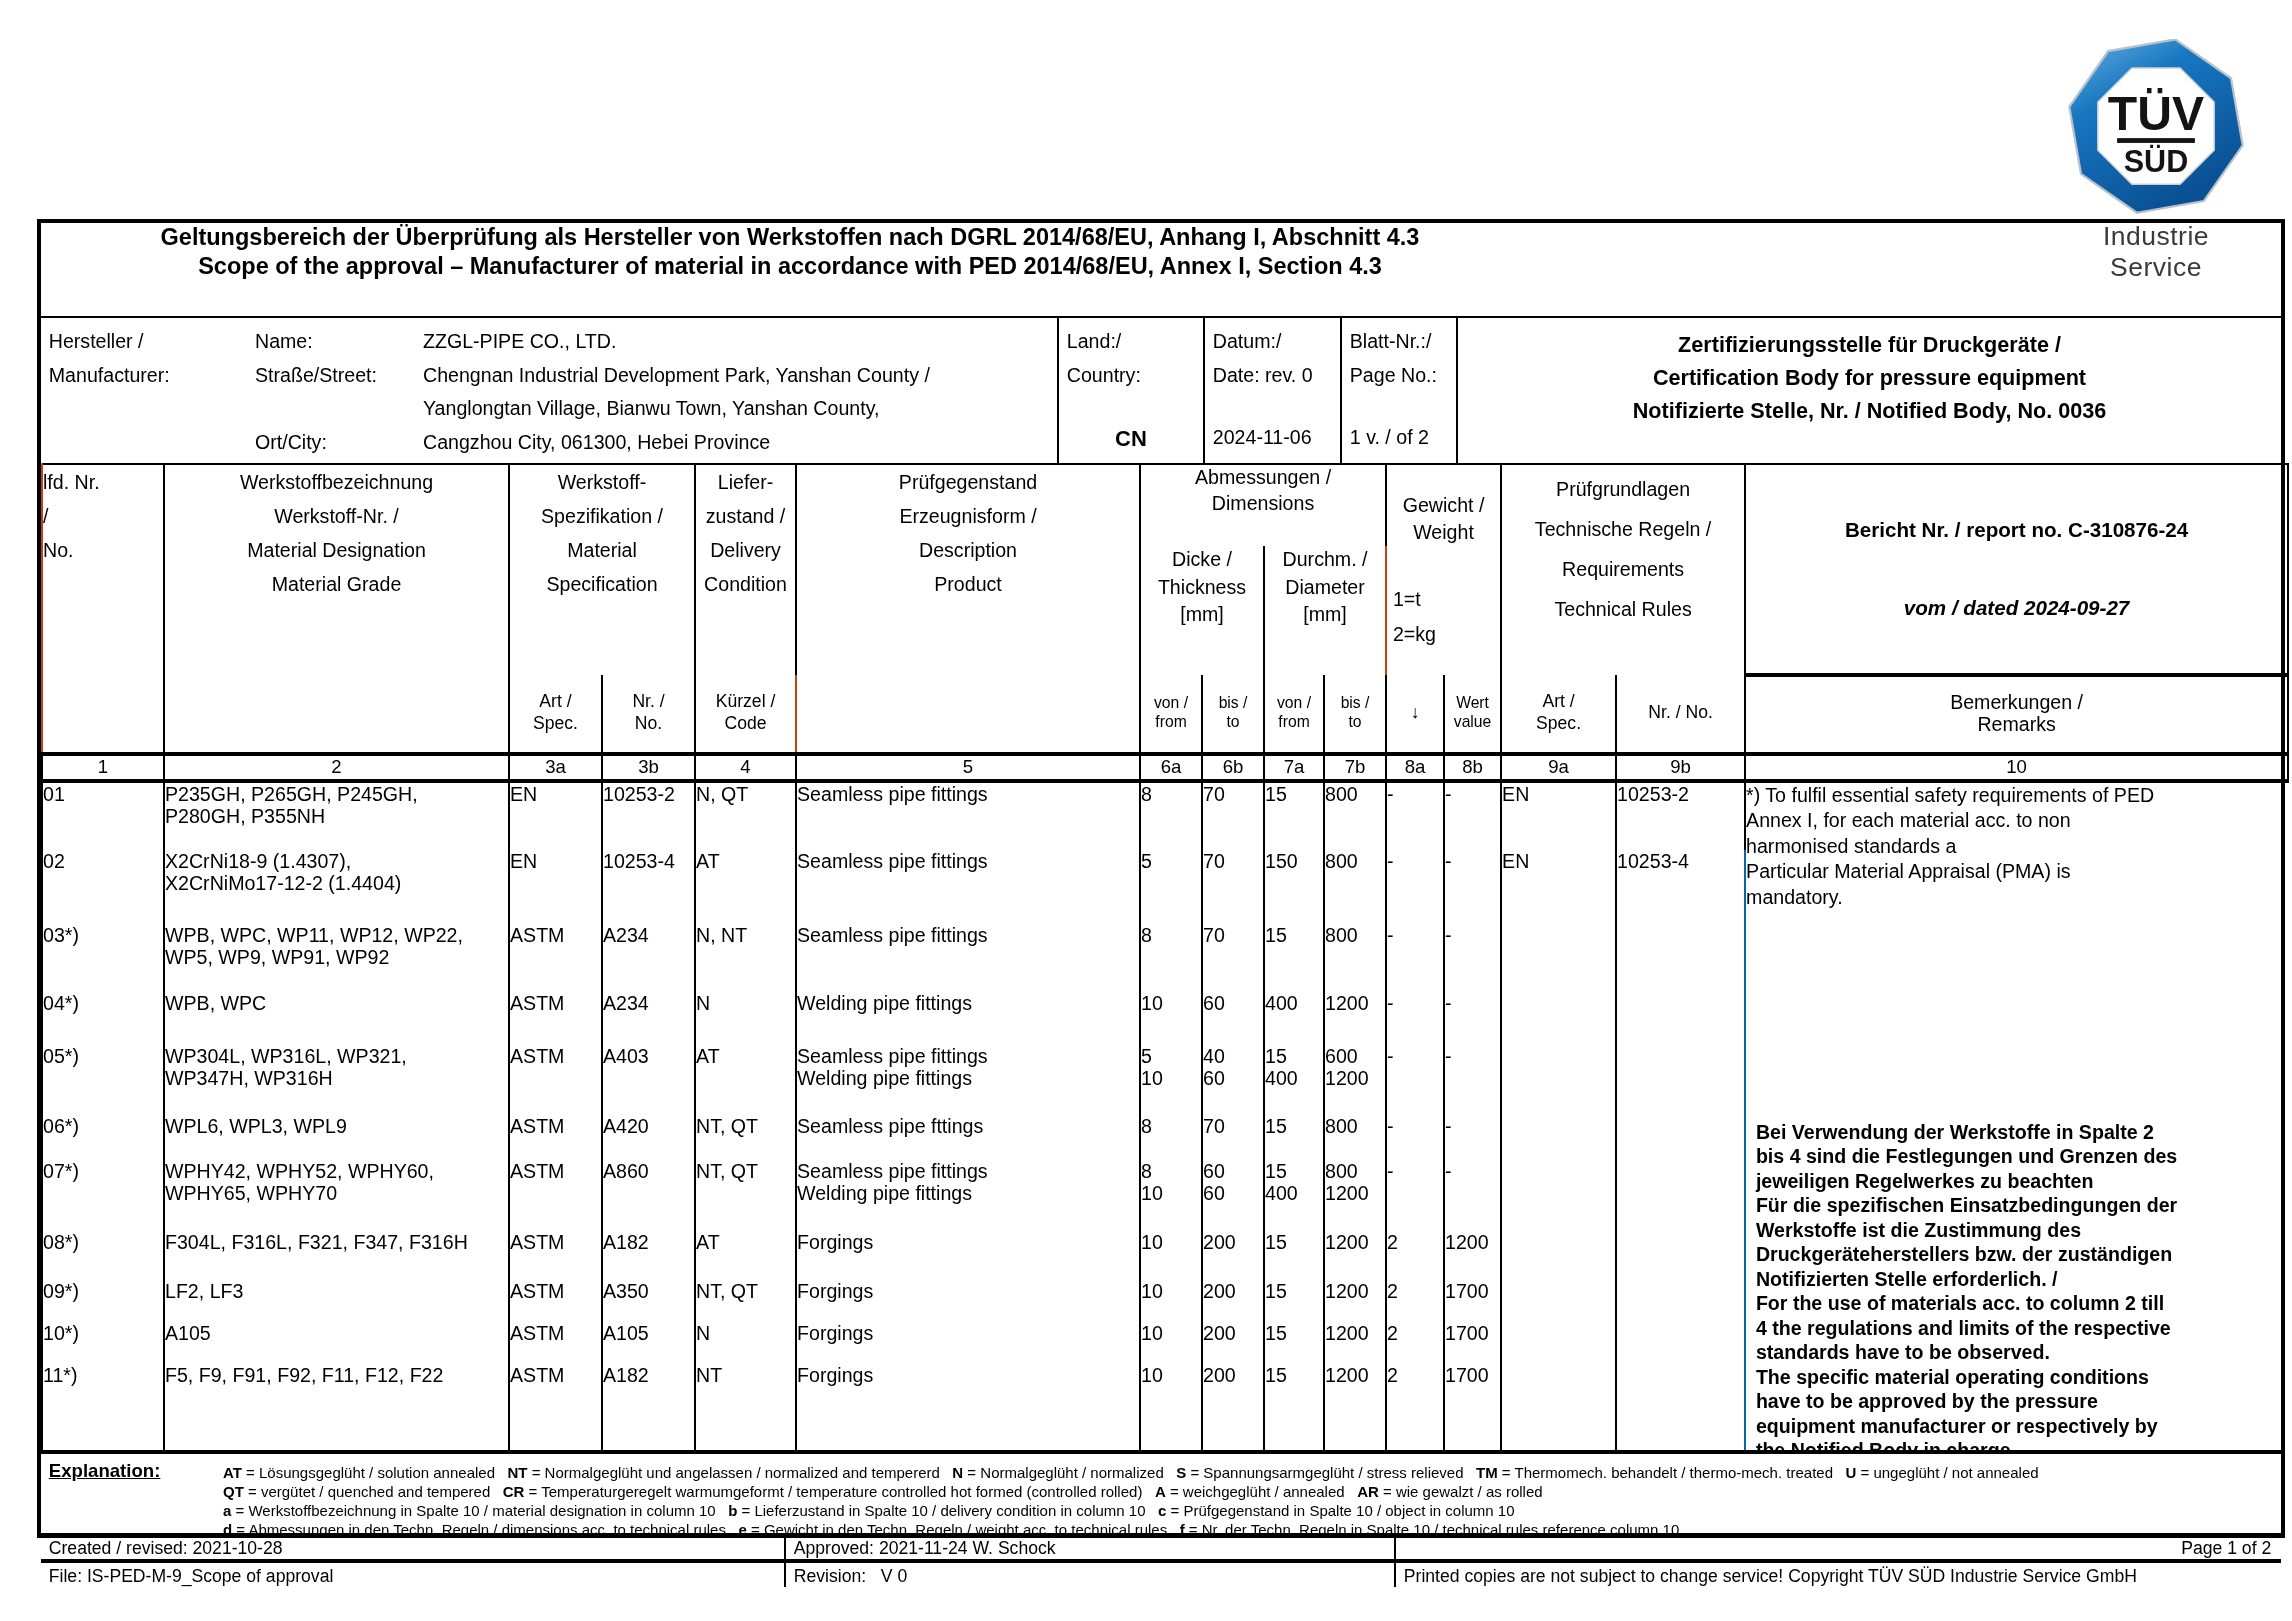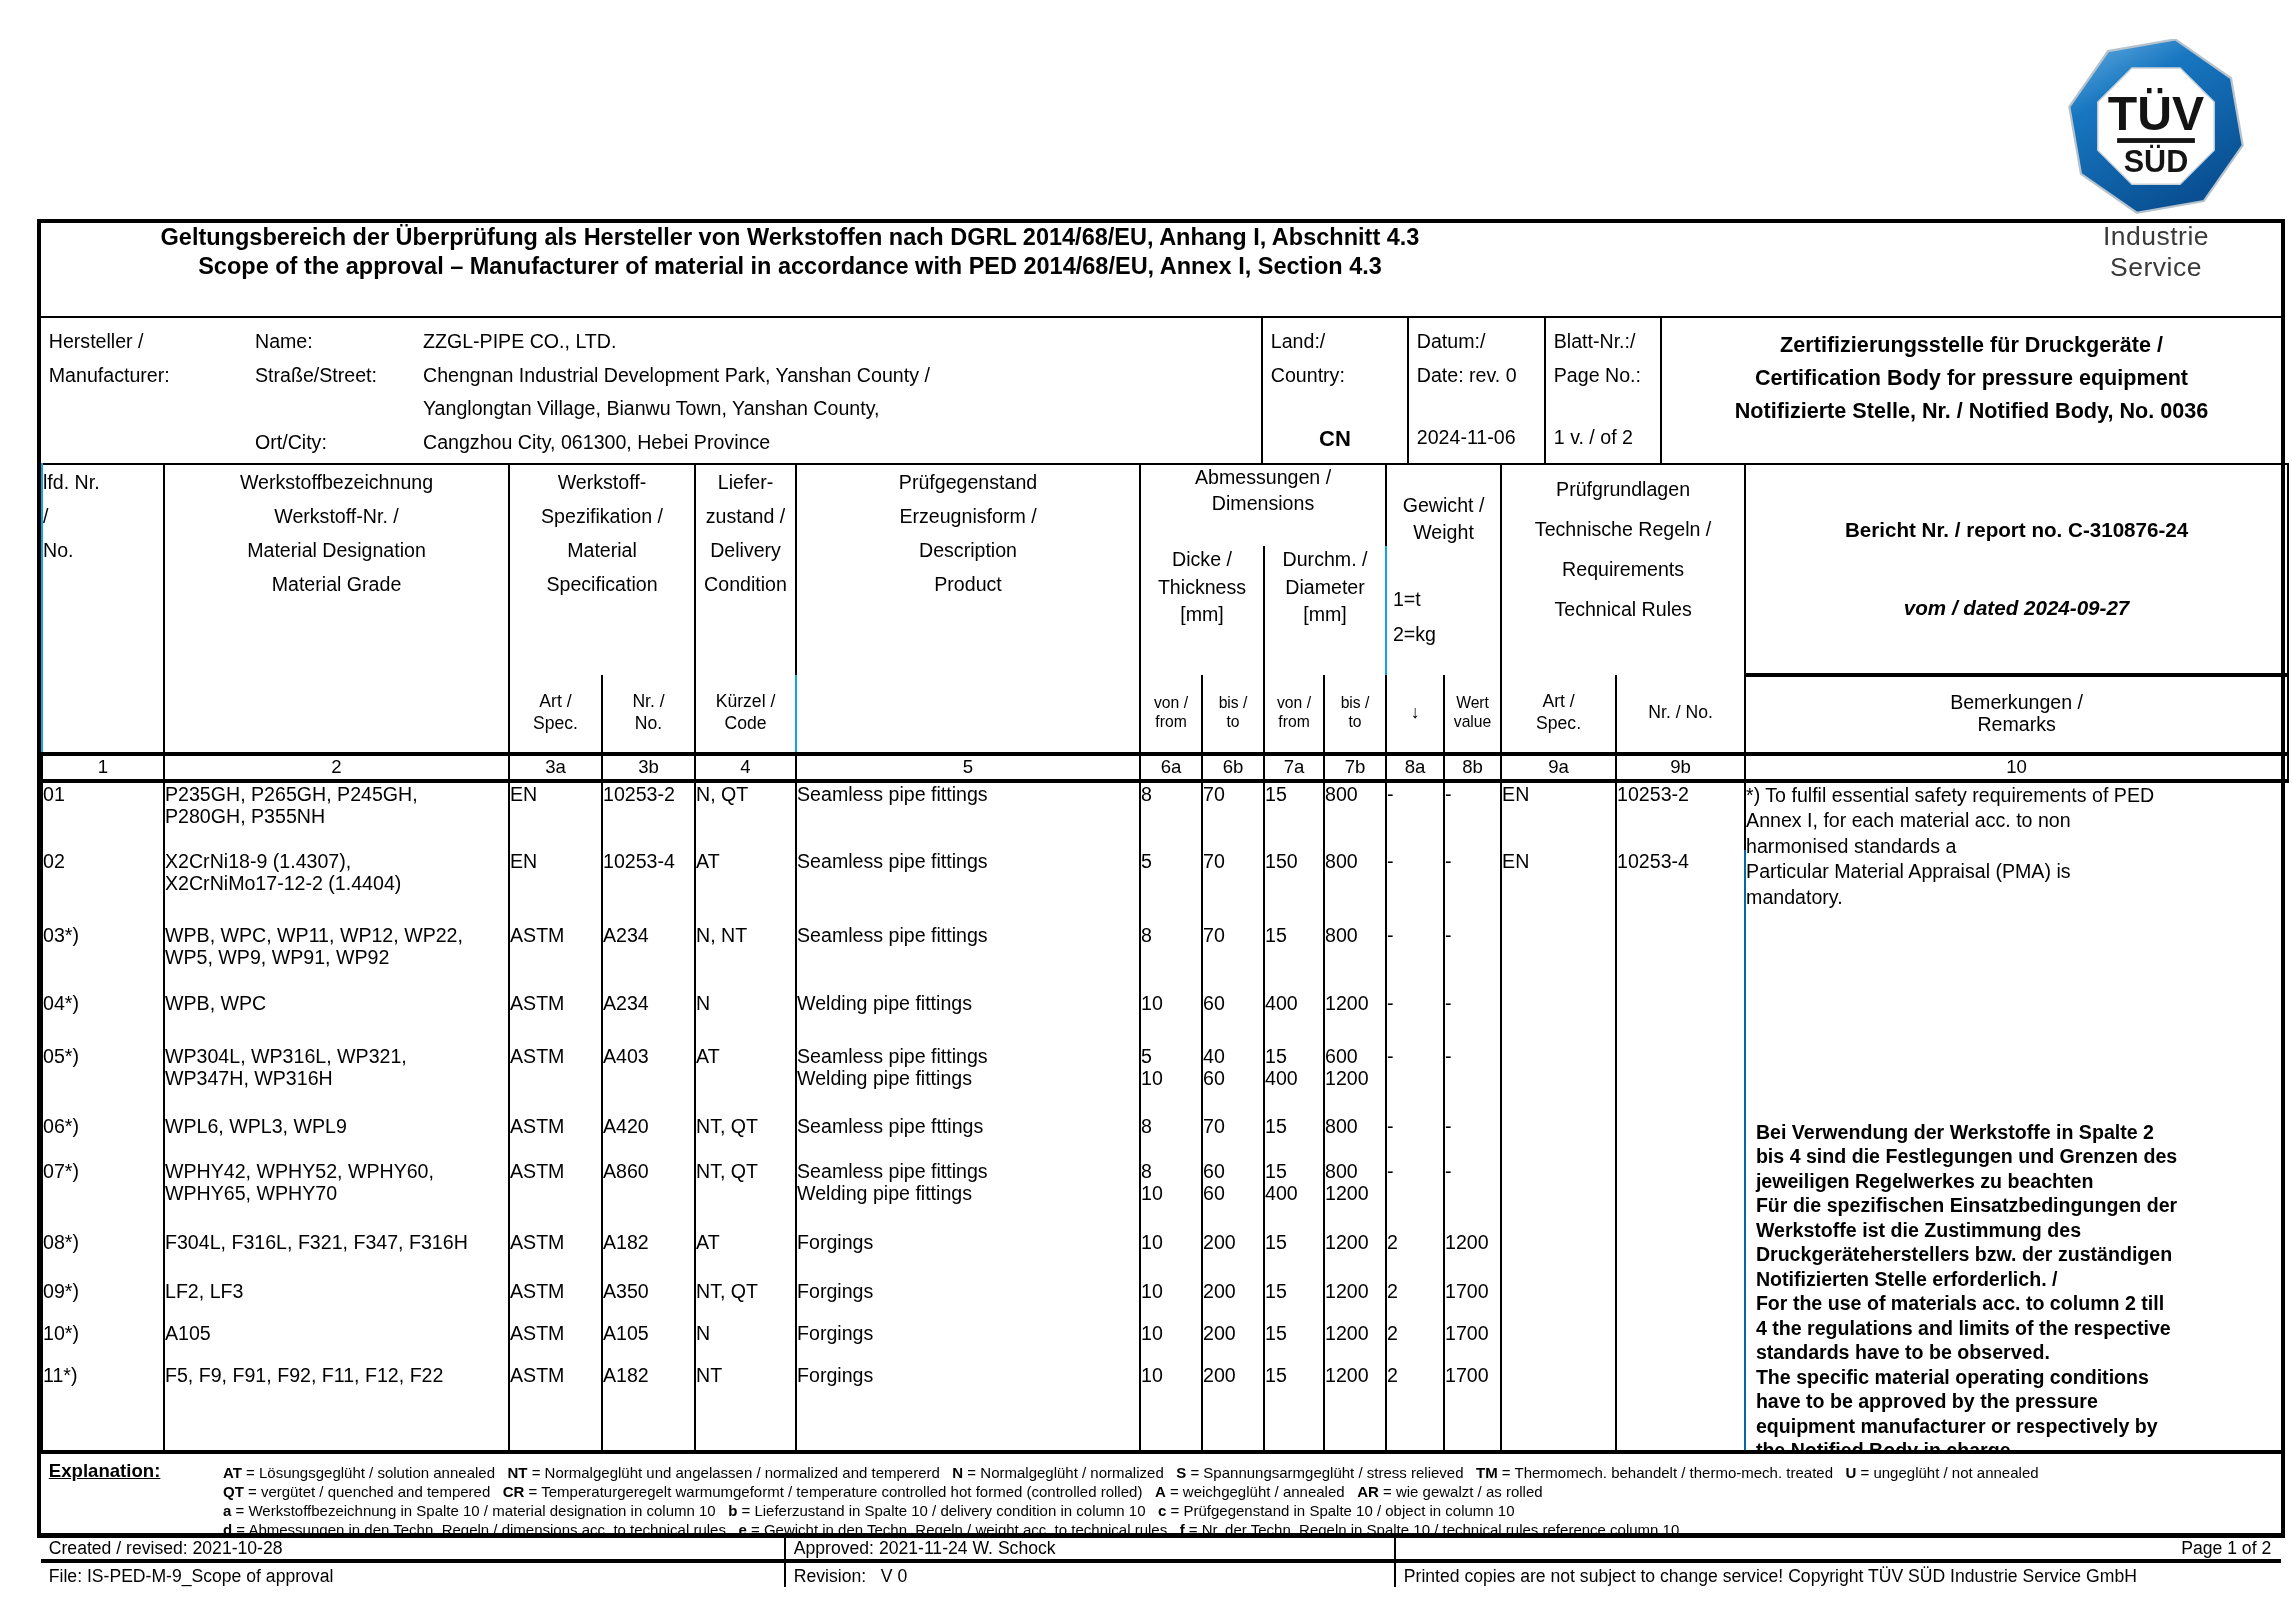--- a/index.html
+++ b/index.html
@@ -16,38 +16,38 @@
 
   
   .band-title{height:93px;display:flex;flex-direction:column;}
   .tb-left{width:1498px;display:flex;flex-direction:column;justify-content:center;
            text-align:center;font-weight:bold;font-size:23.5px;line-height:29px;}
   .tb-right{flex:1;border-left:2.9px solid #000;display:flex;flex-direction:column;
             justify-content:center;text-align:center;font-weight:bold;font-size:23.5px;line-height:29px;}
 
   
   .band-info{height:147px;border-top:2.9px solid #000;display:flex;font-size:19.6px;}
-  .info-main{width:1220px;position:relative;}
+  .info-main{width:1016px;position:relative;}
   .info-main span{position:absolute;white-space:pre;}
   .r1{top:11.8px;} .r2{top:46px;} .r3{top:79px;} .r4{top:113px;}
   .lc1{left:7.8px;} .lc2{left:214px;} .lv{left:382px;}
   .info-land{width:146px;border-left:2px solid #000;position:relative;}
   .info-date{width:137px;border-left:2px solid #000;position:relative;}
   .info-page{width:116px;border-left:2px solid #000;position:relative;}
   .info-cell-lbl1{position:absolute;top:11.8px;left:7.8px;}
   .info-cell-lbl2{position:absolute;top:46px;left:7.8px;}
   .info-cell-val{position:absolute;top:108px;left:7.8px;}
   .info-land .info-cell-val{left:0;width:100%;text-align:center;font-weight:bold;font-size:22px;}
   .info-cert{flex:1;border-left:2px solid #000;text-align:center;font-weight:bold;
              font-size:21.6px;line-height:33px;padding-top:9.8px;}
 
   
   table.mt{border-collapse:collapse;table-layout:fixed;width:100%;border-top:2.9px solid #000;}
   table.mt td{padding:0;overflow:hidden;}
-  .hc{border-left:2px solid #0ea5e9;border-right:2px solid #000;
+  .hc{border-left:2px solid #c2410c;border-right:2px solid #000;
       text-align:center;font-size:19.6px;white-space:pre-line;vertical-align:top;}
   .hc-num{text-align:left;padding:11.8px 0 0 7.8px;line-height:34px;}
   .hc-tall{padding-top:11.8px;line-height:34px;}
   .hc-dim{padding-top:2.9px;line-height:25.5px;}
   .hc-mm{padding-top:3.9px;line-height:27.4px;}
   .hc-weight{text-align:center;}
   .w-top{padding-top:3.9px;line-height:27.4px;}
   .w-unit{text-align:left;padding:11.8px 0 0 5.9px;line-height:35px;white-space:pre-line;}
   .hc-report{vertical-align:middle;border-bottom:4.9px solid #000;font-weight:bold;font-size:20.6px;line-height:39px;}
   .rep2{font-style:italic;}

